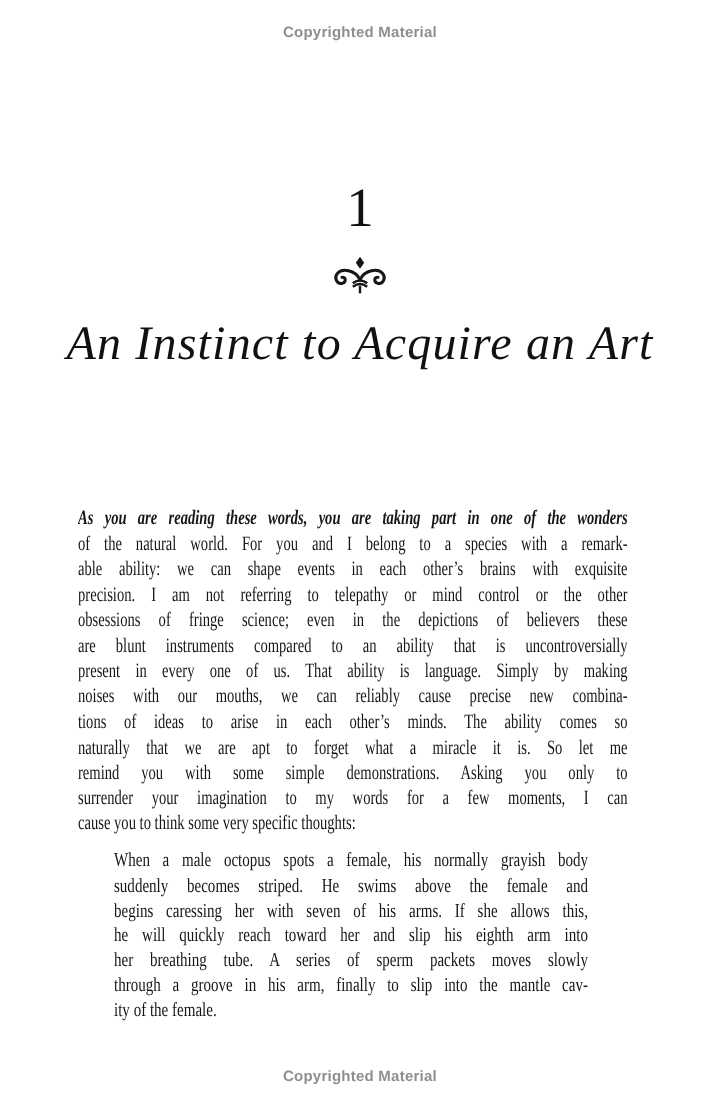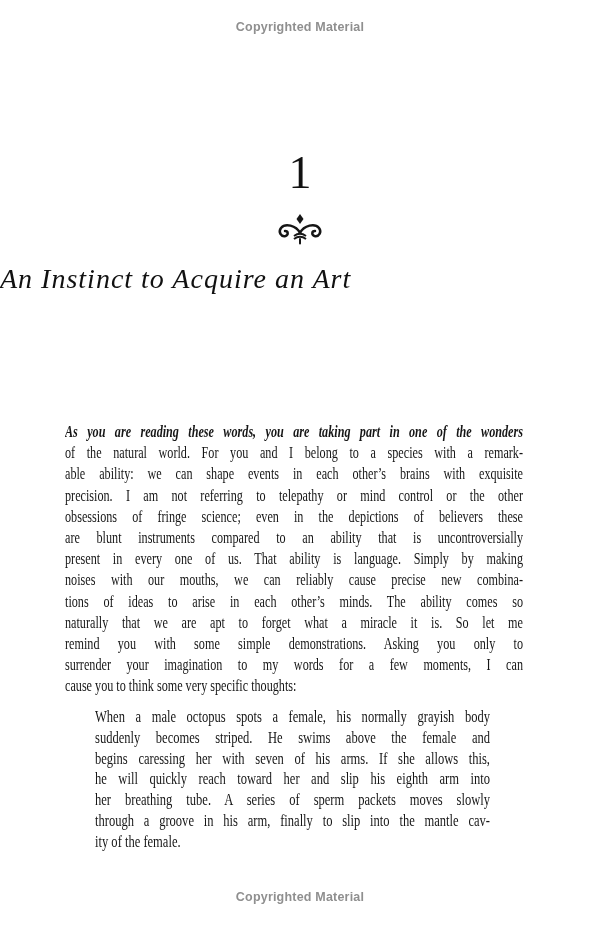--- a/index.html
+++ b/index.html
@@ -35,23 +35,24 @@
     color: #111111;
   }
   .ornament {
     position: absolute; top: 213px; left: 0; width: 100%;
     text-align: center;
     line-height: 0;
   }
   .chapter-title {
     position: absolute; top: 263px; left: 0; width: 100%;
     margin: 0;
+    text-align: center;
     font-style: italic;
     font-weight: normal;
-    font-size: 28px;
+    font-size: 40px;
     letter-spacing: 1px;
     color: #111111;
     line-height: 1.15;
   }
 
   
   .body-block {
     position: absolute;
     left: 65px; top: 421px;
     width: 640px;

